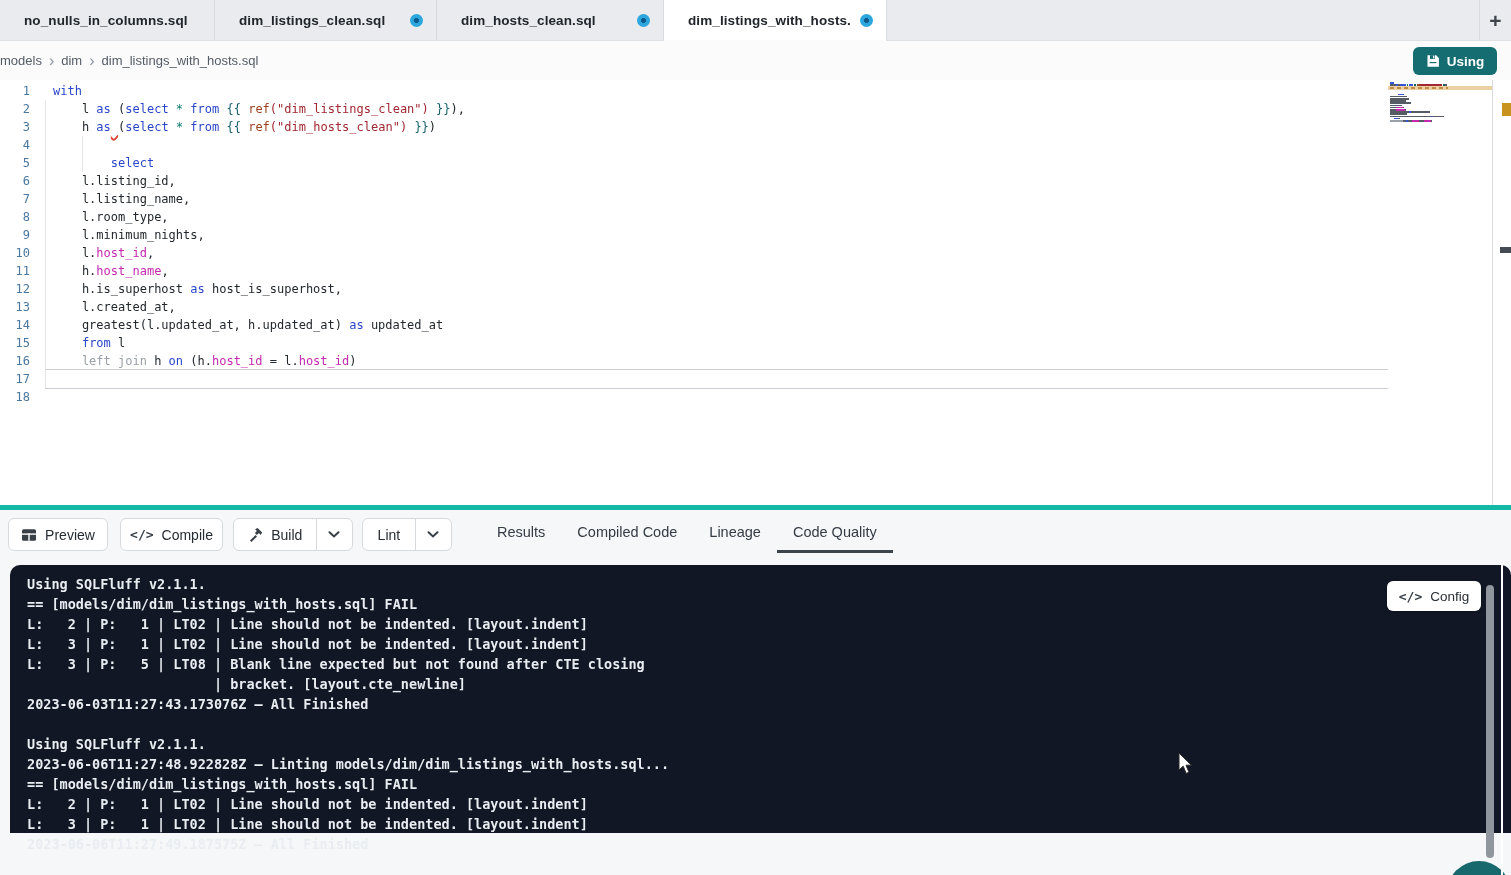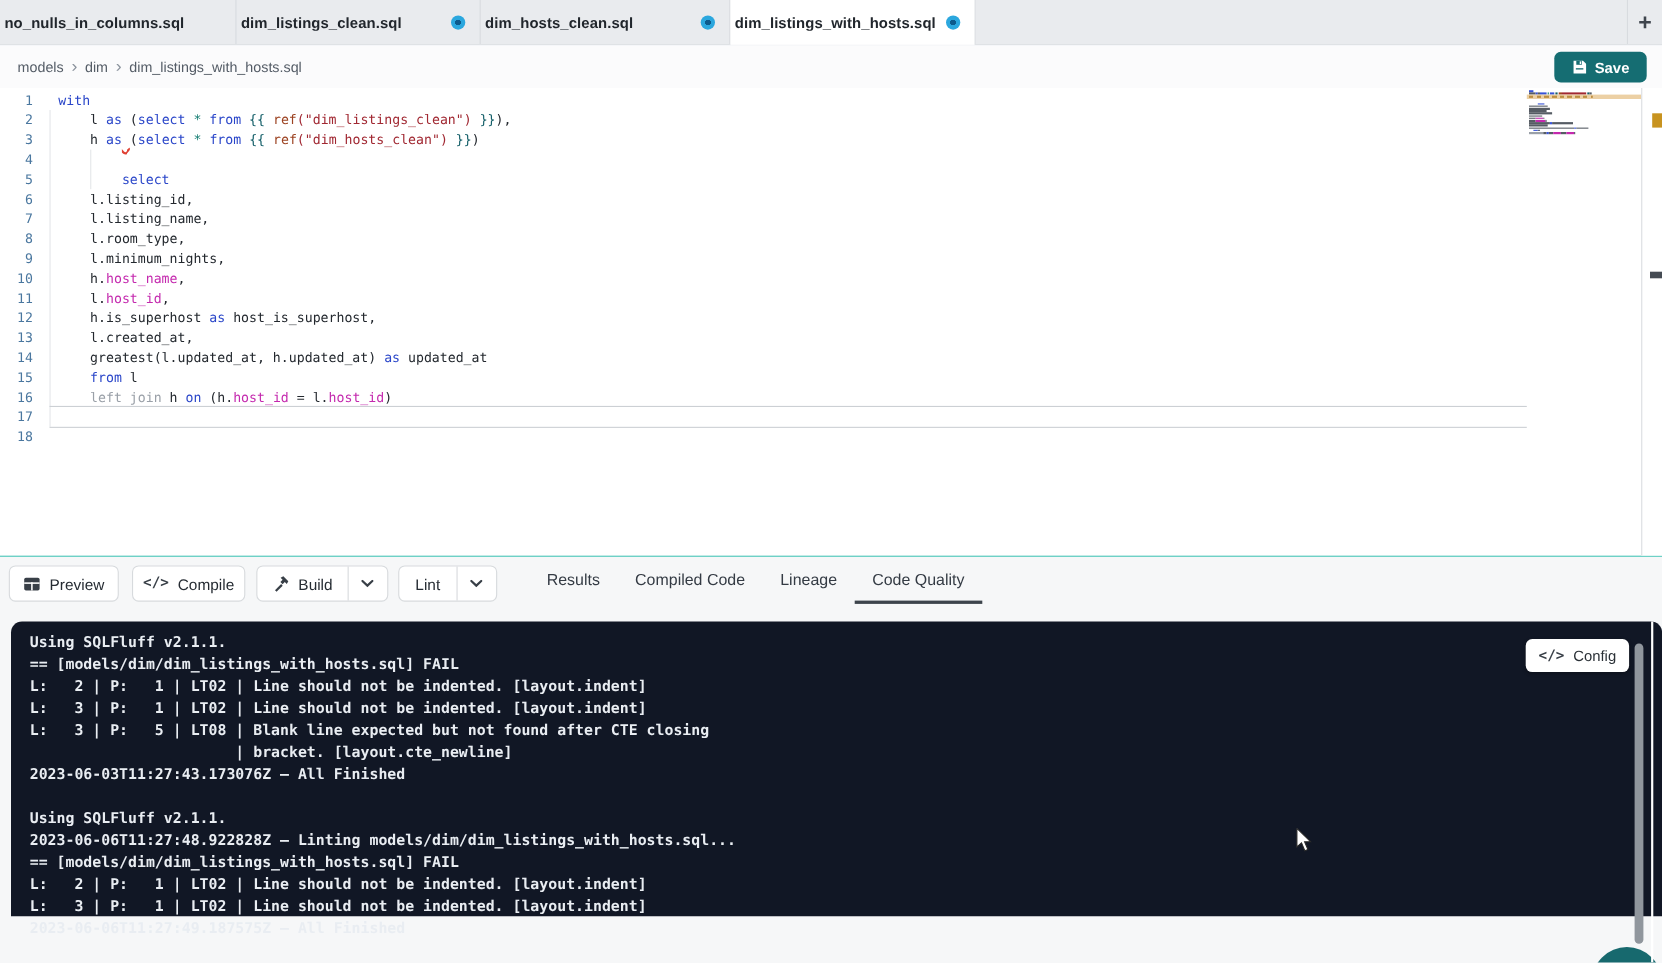--- a/index.html
+++ b/index.html
@@ -6,34 +6,34 @@
   body{
     width:1511px;height:875px;position:relative;overflow:hidden;
     background:#f6f7f8;font-family:"Liberation Sans",sans-serif;
     -webkit-font-smoothing:antialiased;
   }
   
   .tab-bar{position:absolute;top:0;left:0;right:0;height:40px;background:#e9ebee;
     border-bottom:1px solid #dfe2e5;display:flex;z-index:5;}
   .tab-strip{display:flex;height:40px;}
   .tab{position:relative;height:40px;display:flex;align-items:center;
-    padding:0 13px 0 4px;border-right:1px solid #d8dbdf;box-sizing:border-box;cursor:pointer;}
+    padding:0 13px 0 24px;border-right:1px solid #d8dbdf;box-sizing:border-box;cursor:pointer;}
   .tab.active{background:#fff;}
   .tab.active::after{content:'';position:absolute;left:0;right:0;bottom:-1px;height:1px;background:#fbfbfc;}
   .tab-label{font-size:13.5px;font-weight:700;color:#21262c;letter-spacing:.1px;
     white-space:nowrap;overflow:hidden;}
   .mod-dot{flex:none;width:13px;height:13px;border-radius:50%;margin-left:auto;
     background:radial-gradient(circle at 50% 50%, #0d5a8c 0 2.6px, #2ba7de 2.7px 6.5px);}
   .tab .tab-label{margin-right:10px;}
   .plus-btn{position:absolute;right:0;top:0;width:31px;height:40px;border-left:1px solid #d8dbdf;
     display:flex;align-items:center;justify-content:center;cursor:pointer;}
   .plus-btn span{font-size:21px;color:#3f454d;font-weight:600;line-height:1;}
   
   .crumb-row{position:absolute;top:41px;left:0;right:0;height:39px;background:#fbfbfc;
-    display:flex;align-items:center;padding-left:16px;box-sizing:border-box;z-index:4;}
+    display:flex;align-items:center;box-sizing:border-box;z-index:4;}
   .crumbs{display:flex;align-items:center;font-size:13px;color:#545c66;}
   .crumb{white-space:nowrap;}
   .crumb-sep{margin:0 7px;color:#8b939d;font-size:16px;line-height:1;}
   .save-btn{position:absolute;right:14px;top:6px;width:84px;height:28px;background:#156d72;
     border-radius:6px;color:#fff;display:flex;align-items:center;justify-content:center;gap:7px;
     font-size:13.5px;font-weight:700;cursor:pointer;}
   
   .editor{position:absolute;top:80px;left:0;right:0;height:425px;background:#fff;
     font-family:"DejaVu Sans Mono",monospace;font-size:12px;z-index:1;}
   .gutter{position:absolute;left:0;top:2px;width:30px;}
@@ -60,21 +60,21 @@
   .mm-seg{height:100%;}
   .mm-band{position:absolute;left:0;width:104px;height:4px;background:#ecd0a4;}
   .mm-band-inner{position:absolute;left:2px;top:1px;height:2px;width:58px;
     background:repeating-linear-gradient(90deg,#bd8f42 0 4px,transparent 4px 7px);}
   .overview{position:absolute;left:1492px;top:0;width:19px;height:425px;background:#fff;
     border-left:1px solid #dadce0;box-sizing:border-box;}
   .ov-orange{position:absolute;left:1502px;top:23px;width:9px;height:13px;background:#c8931f;}
   .ov-dark{position:absolute;left:1500px;top:167px;width:11px;height:6px;background:#454b53;}
   
   .toolbar{position:absolute;top:505px;left:0;right:0;height:60px;background:#f6f7f8;
-    border-top:1px solid #14b8a6;box-sizing:border-box;}
+    border-top:5px solid #14b8a6;box-sizing:border-box;}
   .btn{position:absolute;top:8px;height:33px;background:#fff;border:1px solid #d7dadd;
     border-radius:6px;display:flex;align-items:center;justify-content:center;gap:8px;
     font-size:14px;color:#262c33;font-weight:500;box-sizing:border-box;cursor:pointer;}
   .split{position:absolute;top:8px;height:33px;display:flex;background:#fff;
     border:1px solid #d7dadd;border-radius:6px;box-sizing:border-box;}
   .split-main{display:flex;align-items:center;justify-content:center;gap:8px;font-size:14px;
     color:#262c33;font-weight:500;cursor:pointer;}
   .split-chev{width:36px;display:flex;align-items:center;justify-content:center;
     border-left:1px solid #d7dadd;cursor:pointer;}
   .code-glyph{font-family:"DejaVu Sans Mono",monospace;font-weight:700;font-size:13px;color:#383f47;}
@@ -132,21 +132,21 @@
       <span class="crumb-sep">›</span>
       <span class="crumb">dim_listings_with_hosts.sql</span>
     </div>
   <div class="save-btn">
     <svg width="14" height="14" viewBox="0 0 14 14">
       <path d="M1.5 1.2 h8.6 l2.8 2.8 v8.8 h-11.4 z" fill="#ffffff"></path>
       <rect x="4" y="1.2" width="5" height="3.7" fill="#156d72"></rect>
       <rect x="7.1" y="1.8" width="1.3" height="2.5" fill="#ffffff"></rect>
       <rect x="3.6" y="8" width="6.8" height="1.2" fill="#156d72"></rect>
     </svg>
-    <span>Save</span>
+    <span>Using</span>
   </div>
 </div>
 
 <div class="editor">
   <div class="gutter" id="gutter">
       <div class="ln">1</div>
       <div class="ln">2</div>
       <div class="ln">3</div>
       <div class="ln">4</div>
       <div class="ln">5</div>
@@ -170,22 +170,22 @@
   <div class="code-col" id="code-col">
       <div class="code-row"><span class="tk-kw">with</span></div>
       <div class="code-row"><span class="tk-pl">    l </span><span class="tk-kw">as</span><span class="tk-pl"> (</span><span class="tk-kw">select</span><span class="tk-pl"> </span><span class="tk-st">*</span><span class="tk-pl"> </span><span class="tk-kw">from</span><span class="tk-pl"> </span><span class="tk-jj">{{</span><span class="tk-pl"> </span><span class="tk-fn">ref</span><span class="tk-str">("dim_listings_clean")</span><span class="tk-pl"> </span><span class="tk-jj">}}</span><span class="tk-pl">),</span></div>
       <div class="code-row"><span class="tk-pl">    h </span><span class="tk-kw">as</span><span class="tk-sq"> </span><span class="tk-pl">(</span><span class="tk-kw">select</span><span class="tk-pl"> </span><span class="tk-st">*</span><span class="tk-pl"> </span><span class="tk-kw">from</span><span class="tk-pl"> </span><span class="tk-jj">{{</span><span class="tk-pl"> </span><span class="tk-fn">ref</span><span class="tk-str">("dim_hosts_clean")</span><span class="tk-pl"> </span><span class="tk-jj">}}</span><span class="tk-pl">)</span></div>
       <div class="code-row">&nbsp;</div>
       <div class="code-row"><span class="tk-pl">        </span><span class="tk-kw">select</span></div>
       <div class="code-row"><span class="tk-pl">    l.listing_id,</span></div>
       <div class="code-row"><span class="tk-pl">    l.listing_name,</span></div>
       <div class="code-row"><span class="tk-pl">    l.room_type,</span></div>
       <div class="code-row"><span class="tk-pl">    l.minimum_nights,</span></div>
+      <div class="code-row"><span class="tk-pl">    l.</span><span class="tk-mg">host_id</span><span class="tk-pl">,</span></div>
       <div class="code-row"><span class="tk-pl">    h.</span><span class="tk-mg">host_name</span><span class="tk-pl">,</span></div>
-      <div class="code-row"><span class="tk-pl">    l.</span><span class="tk-mg">host_id</span><span class="tk-pl">,</span></div>
       <div class="code-row"><span class="tk-pl">    h.is_superhost </span><span class="tk-kw">as</span><span class="tk-pl"> host_is_superhost,</span></div>
       <div class="code-row"><span class="tk-pl">    l.created_at,</span></div>
       <div class="code-row"><span class="tk-pl">    greatest(l.updated_at, h.updated_at) </span><span class="tk-kw">as</span><span class="tk-pl"> updated_at</span></div>
       <div class="code-row"><span class="tk-pl">    </span><span class="tk-kw">from</span><span class="tk-pl"> l</span></div>
       <div class="code-row"><span class="tk-gy">    left join</span><span class="tk-pl"> h </span><span class="tk-kw">on</span><span class="tk-pl"> (h.</span><span class="tk-mg">host_id</span><span class="tk-pl"> = l.</span><span class="tk-mg">host_id</span><span class="tk-pl">)</span></div>
       <div class="code-row">&nbsp;</div>
     </div>
   <div class="minimap" id="minimap">
       <div class="mm-row" style="top: 0px;">
         <span class="mm-seg" style="width: 4px; background: rgb(55, 83, 216);"></span>

